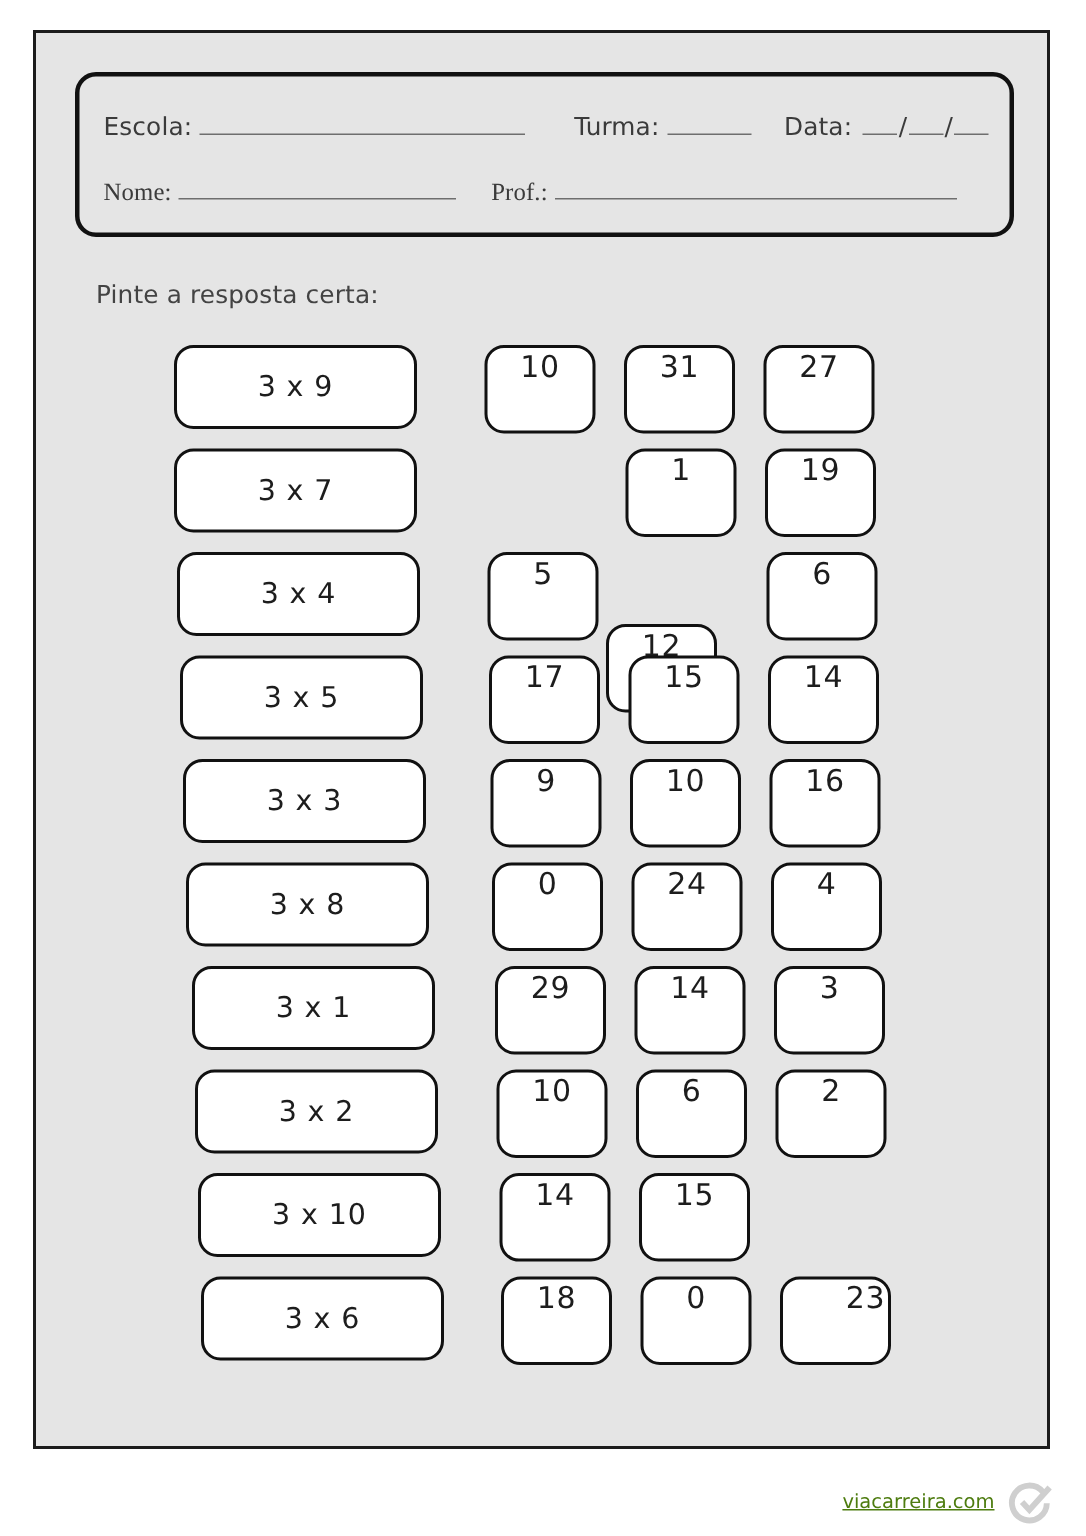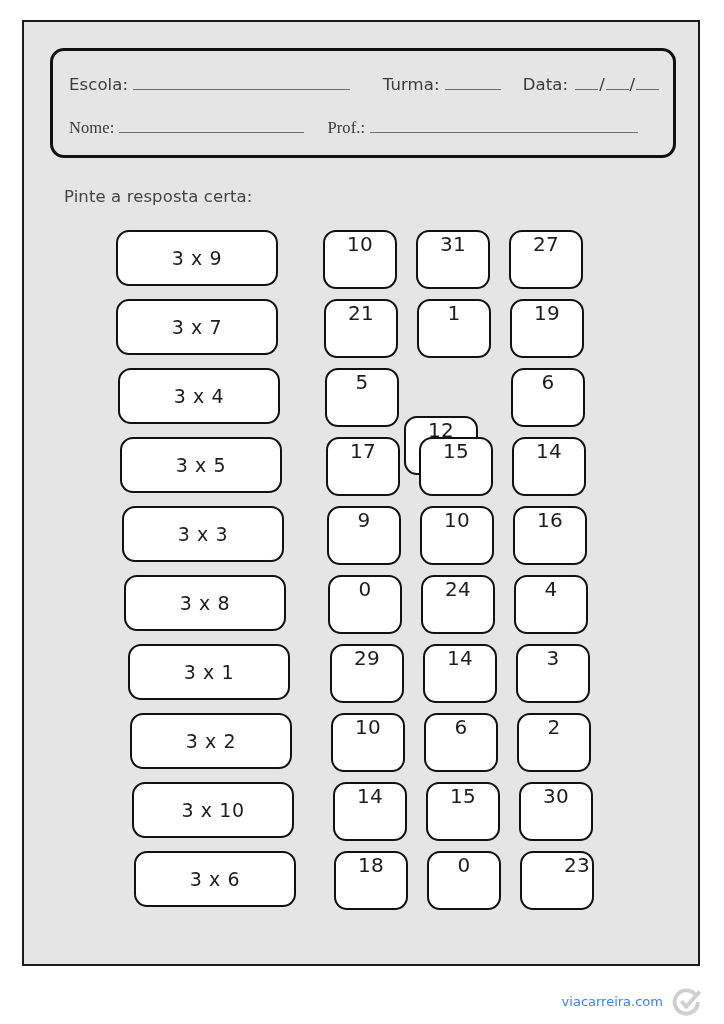--- a/index.html
+++ b/index.html
@@ -153,22 +153,23 @@
     width: 724px;
     height: 46px;
     display: flex;
     align-items: center;
     justify-content: flex-end;
     padding-right: 22px;
     box-sizing: border-box;
   }
   #footer-text {
     font-size: 13px;
-    color: #3b82f6;
+    color: #4d7c0f;
     margin-right: 9px;
+    text-decoration: underline;
   }
   #footer-logo {
     width: 30px;
     height: 30px;
     display: block;
   }
 </style>
 </head>
 <body>
 
@@ -216,23 +217,20 @@
           <span class="answer-text">31</span>
         </div>
         <div class="answer-box" style="left: 485px;">
           <span class="answer-text">27</span>
         </div>
       </div>
       <div class="row">
         <div class="prompt-box" style="left: 92px;">
           <span class="prompt-text">3 x 7</span>
         </div>
-        <div class="answer-box" style="left: 300px;">
-          <span class="answer-text">21</span>
-        </div>
         <div class="answer-box" style="left: 393px;">
           <span class="answer-text">1</span>
         </div>
         <div class="answer-box" style="left: 486px;">
           <span class="answer-text">19</span>
         </div>
       </div>
       <div class="row">
         <div class="prompt-box" style="left: 94px;">
           <span class="prompt-text">3 x 4</span>
@@ -319,23 +317,20 @@
       </div>
       <div class="row">
         <div class="prompt-box" style="left: 108px;">
           <span class="prompt-text">3 x 10</span>
         </div>
         <div class="answer-box" style="left: 309px;">
           <span class="answer-text">14</span>
         </div>
         <div class="answer-box" style="left: 402px;">
           <span class="answer-text">15</span>
-        </div>
-        <div class="answer-box" style="left: 495px;">
-          <span class="answer-text">30</span>
         </div>
       </div>
       <div class="row">
         <div class="prompt-box" style="left: 110px;">
           <span class="prompt-text">3 x 6</span>
         </div>
         <div class="answer-box" style="left: 310px;">
           <span class="answer-text">18</span>
         </div>
         <div class="answer-box" style="left: 403px;">

